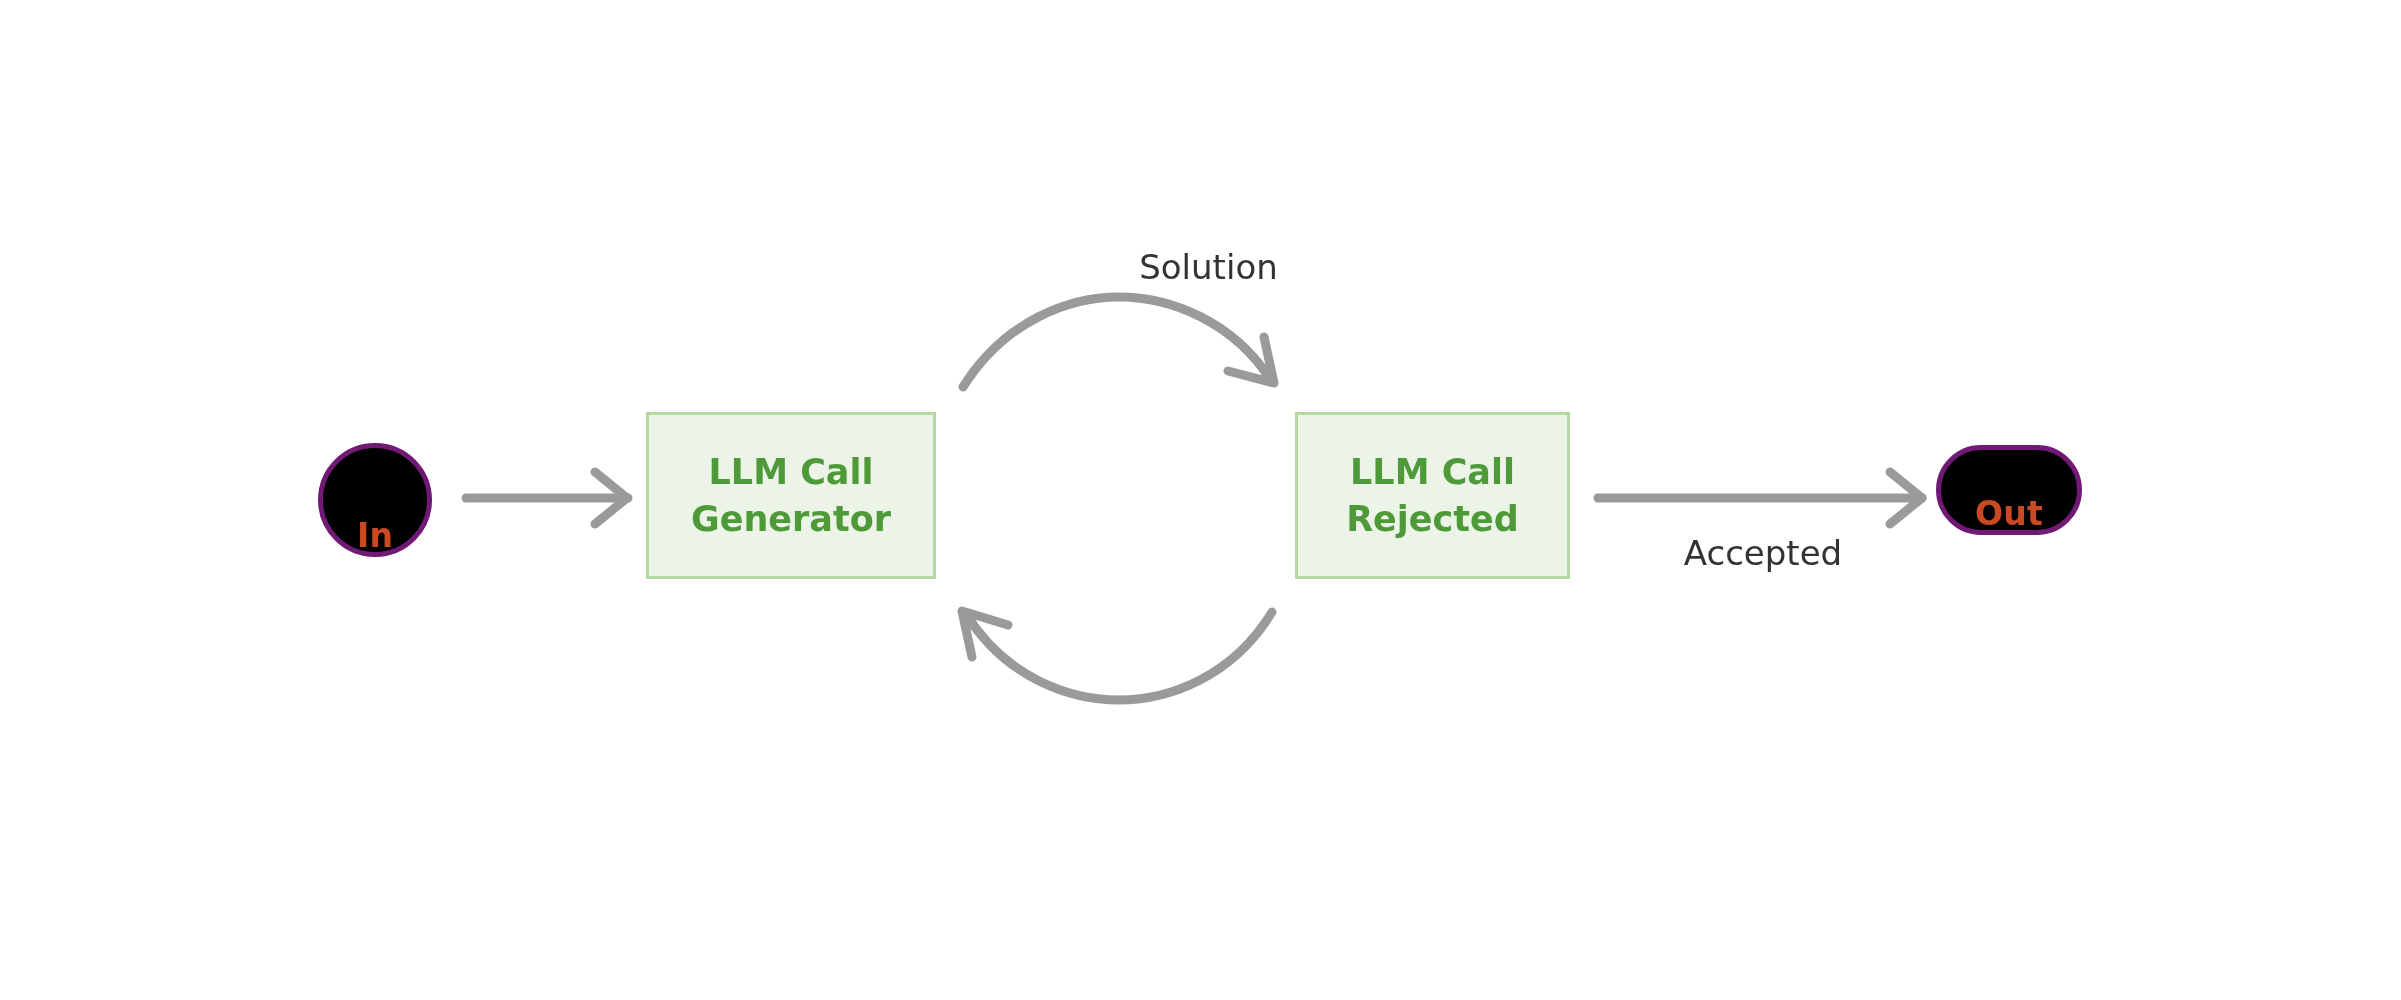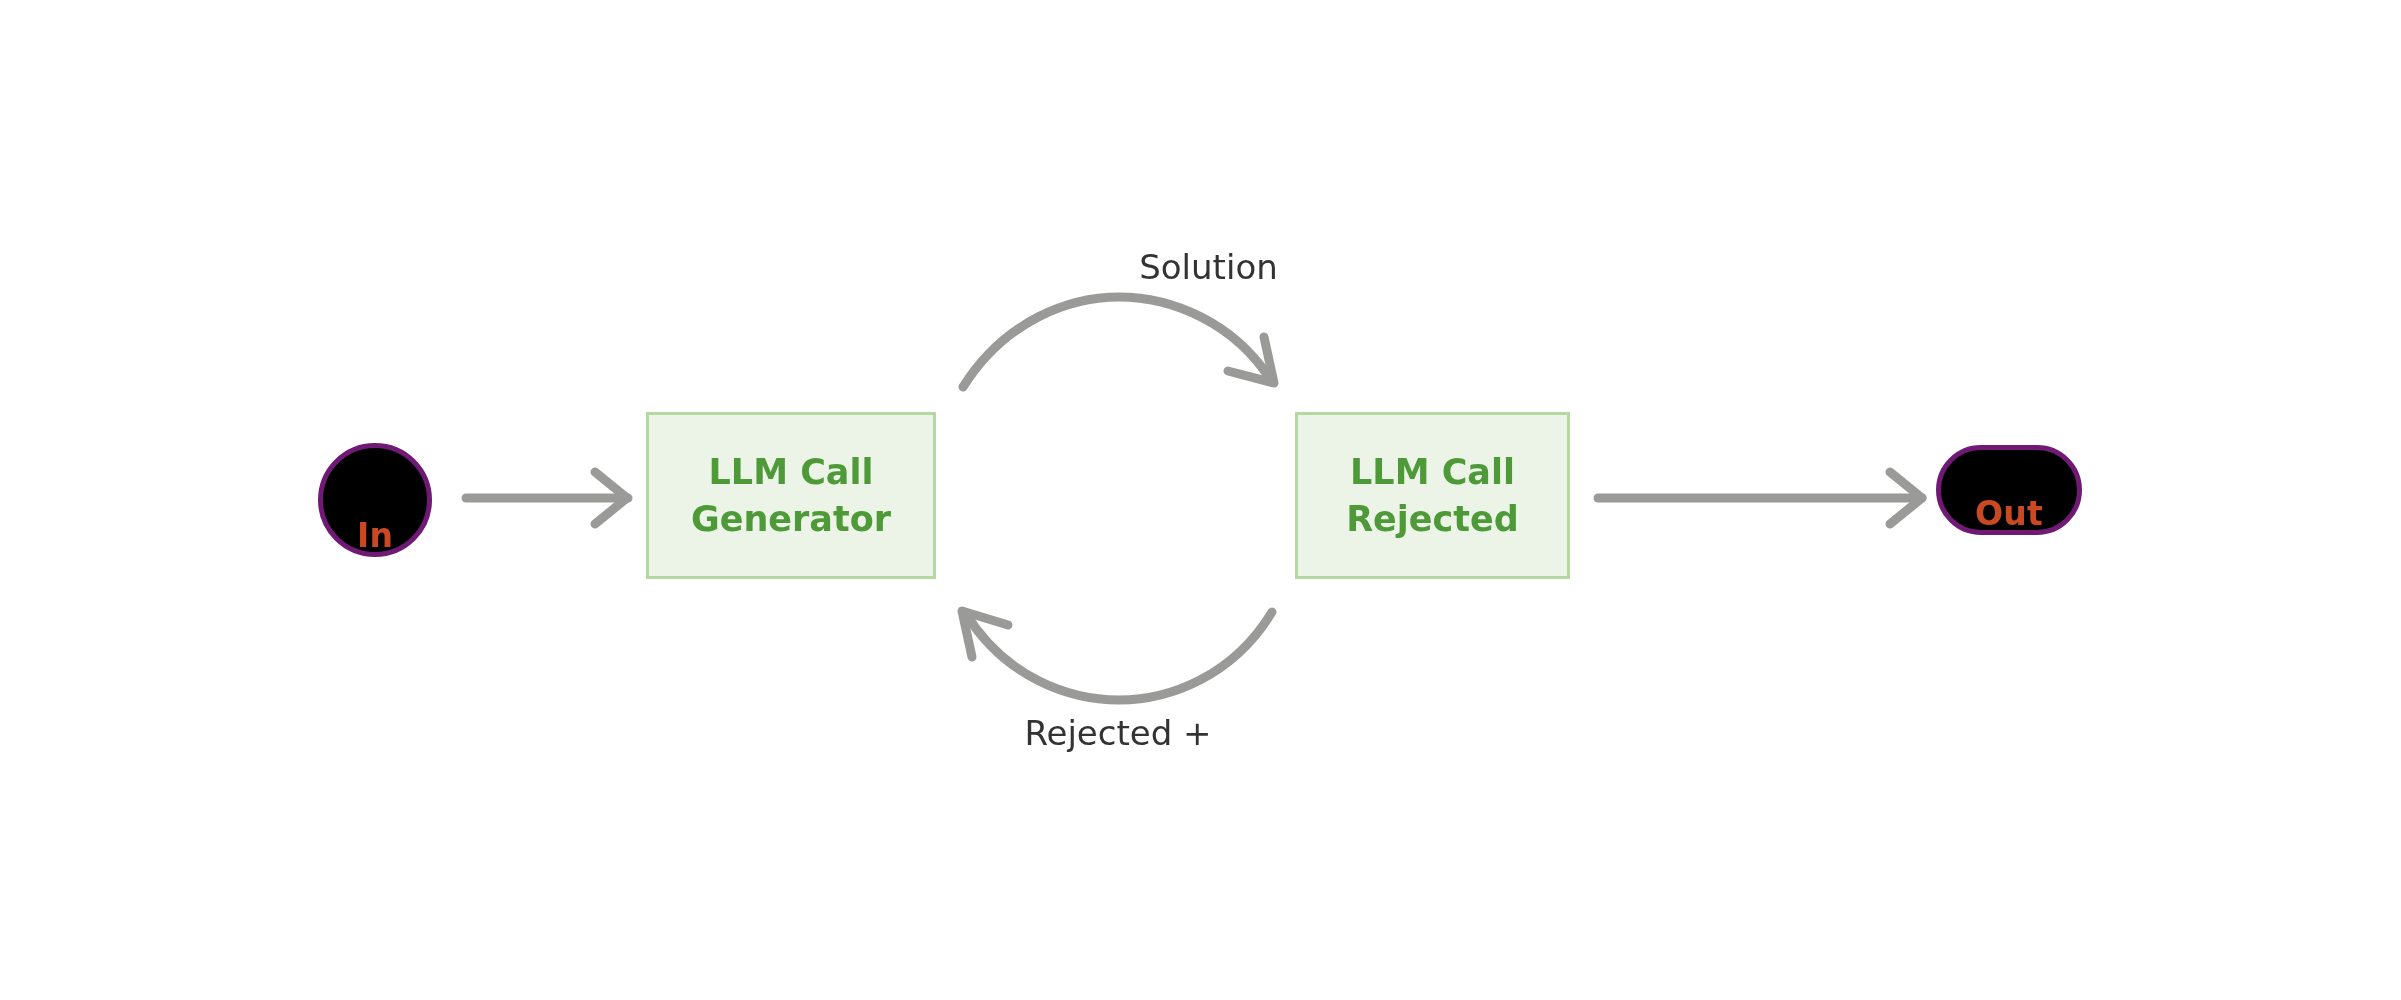--- a/index.html
+++ b/index.html
@@ -166,17 +166,19 @@
 
   <div id="node-out" class="terminal">
     <span class="term-label">Out</span>
   </div>
 
   <div id="label-solution" class="edge-label">
     <span class="lbl-text">Solution</span>
   </div>
 
   <div id="label-rejected" class="edge-label">
-    <div>Rejected +</div>
   </div>
 
+  <div id="label-accepted" class="edge-label">
+    <span>Accepted</span>
+  </div>
 
 </div>
 
 </body></html>

